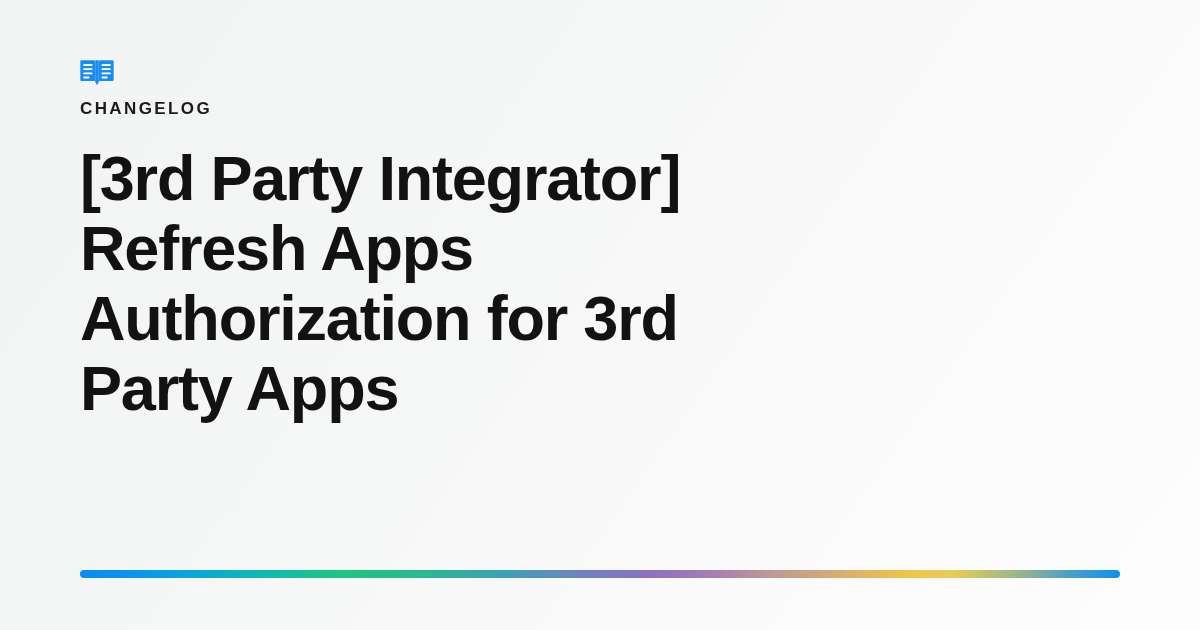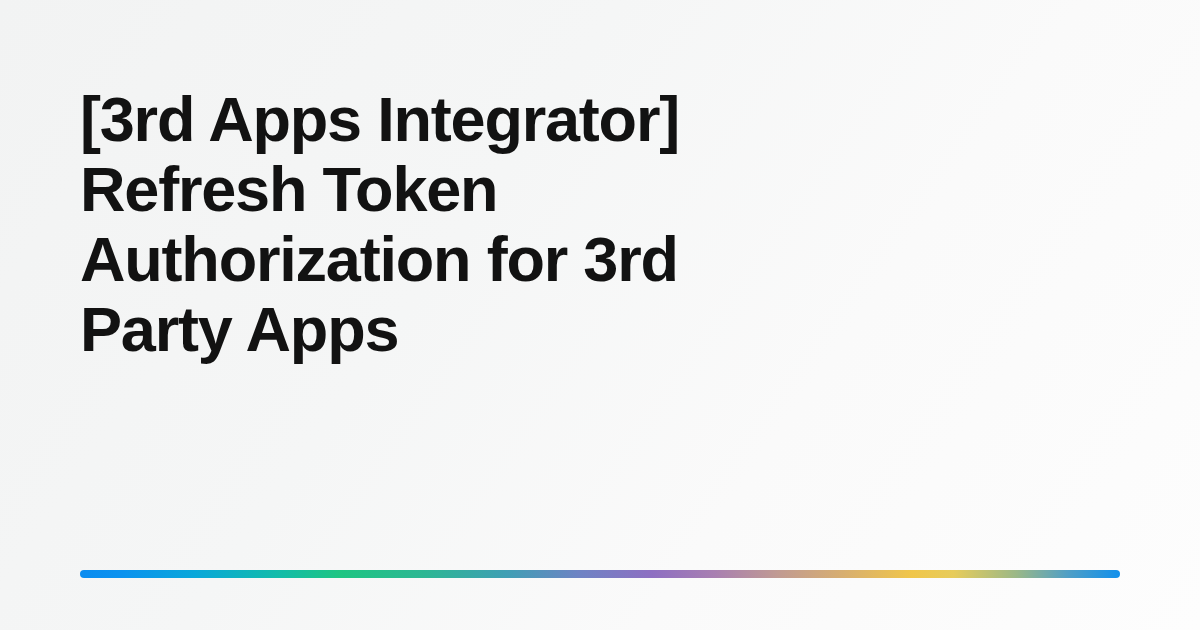--- a/index.html
+++ b/index.html
@@ -103,19 +103,43 @@
       #4f9fc6 95%,
       #1190ec 100%
     );
   }
 </style>
 </head>
 <body>
 
 <div class="og-card">
 
+  <div class="brand">
+    <span class="brand-icon">
+      <svg viewBox="0 0 34 30" width="34" height="30" aria-hidden="true">
 
-  <h1 class="entry-title">[3rd Apps Integrator] Refresh Token Authorization for 3rd Party Apps</h1>
+        <path d="M1.6 2.2h12.1c1.0 0 1.8 0.8 1.8 1.8v17.2c0 1.0-0.8 1.8-1.8 1.8H1.6C0.9 23 0.3 22.4 0.3 21.7V3.5C0.3 2.8 0.9 2.2 1.6 2.2Z" fill="#1a8cf0"></path>
+
+        <path d="M20.3 2.2h12.1c0.7 0 1.3 0.6 1.3 1.3v18.2c0 0.7-0.6 1.3-1.3 1.3H20.3c-1.0 0-1.8-0.8-1.8-1.8V4.0c0-1.0 0.8-1.8 1.8-1.8Z" fill="#1a8cf0"></path>
+
+        <path d="M14.6 22.3h4.8l-2.4 5.0z" fill="#1a8cf0"></path>
+        <rect x="15.4" y="2.2" width="3.2" height="21.6" fill="#1a8cf0"></rect>
+
+        <rect x="3.2" y="6.0" width="9.3" height="1.9" rx="0.9" fill="#ffffff"></rect>
+        <rect x="3.2" y="10.2" width="9.3" height="1.9" rx="0.9" fill="#ffffff"></rect>
+        <rect x="3.2" y="14.4" width="9.3" height="1.9" rx="0.9" fill="#ffffff"></rect>
+        <rect x="3.2" y="18.6" width="6.2" height="1.9" rx="0.9" fill="#ffffff"></rect>
+
+        <rect x="21.5" y="6.0" width="9.3" height="1.9" rx="0.9" fill="#ffffff"></rect>
+        <rect x="21.5" y="10.2" width="9.3" height="1.9" rx="0.9" fill="#ffffff"></rect>
+        <rect x="21.5" y="14.4" width="9.3" height="1.9" rx="0.9" fill="#ffffff"></rect>
+        <rect x="21.5" y="18.6" width="6.2" height="1.9" rx="0.9" fill="#ffffff"></rect>
+      </svg>
+    </span>
+    <span class="brand-name">CHANGELOG</span>
+  </div>
+
+  <h1 class="entry-title">[3rd Party Integrator] Refresh Apps Authorization for 3rd Party Apps</h1>
 
 
   <div class="accent-rule"></div>
 
 </div>
 
 </body></html>

